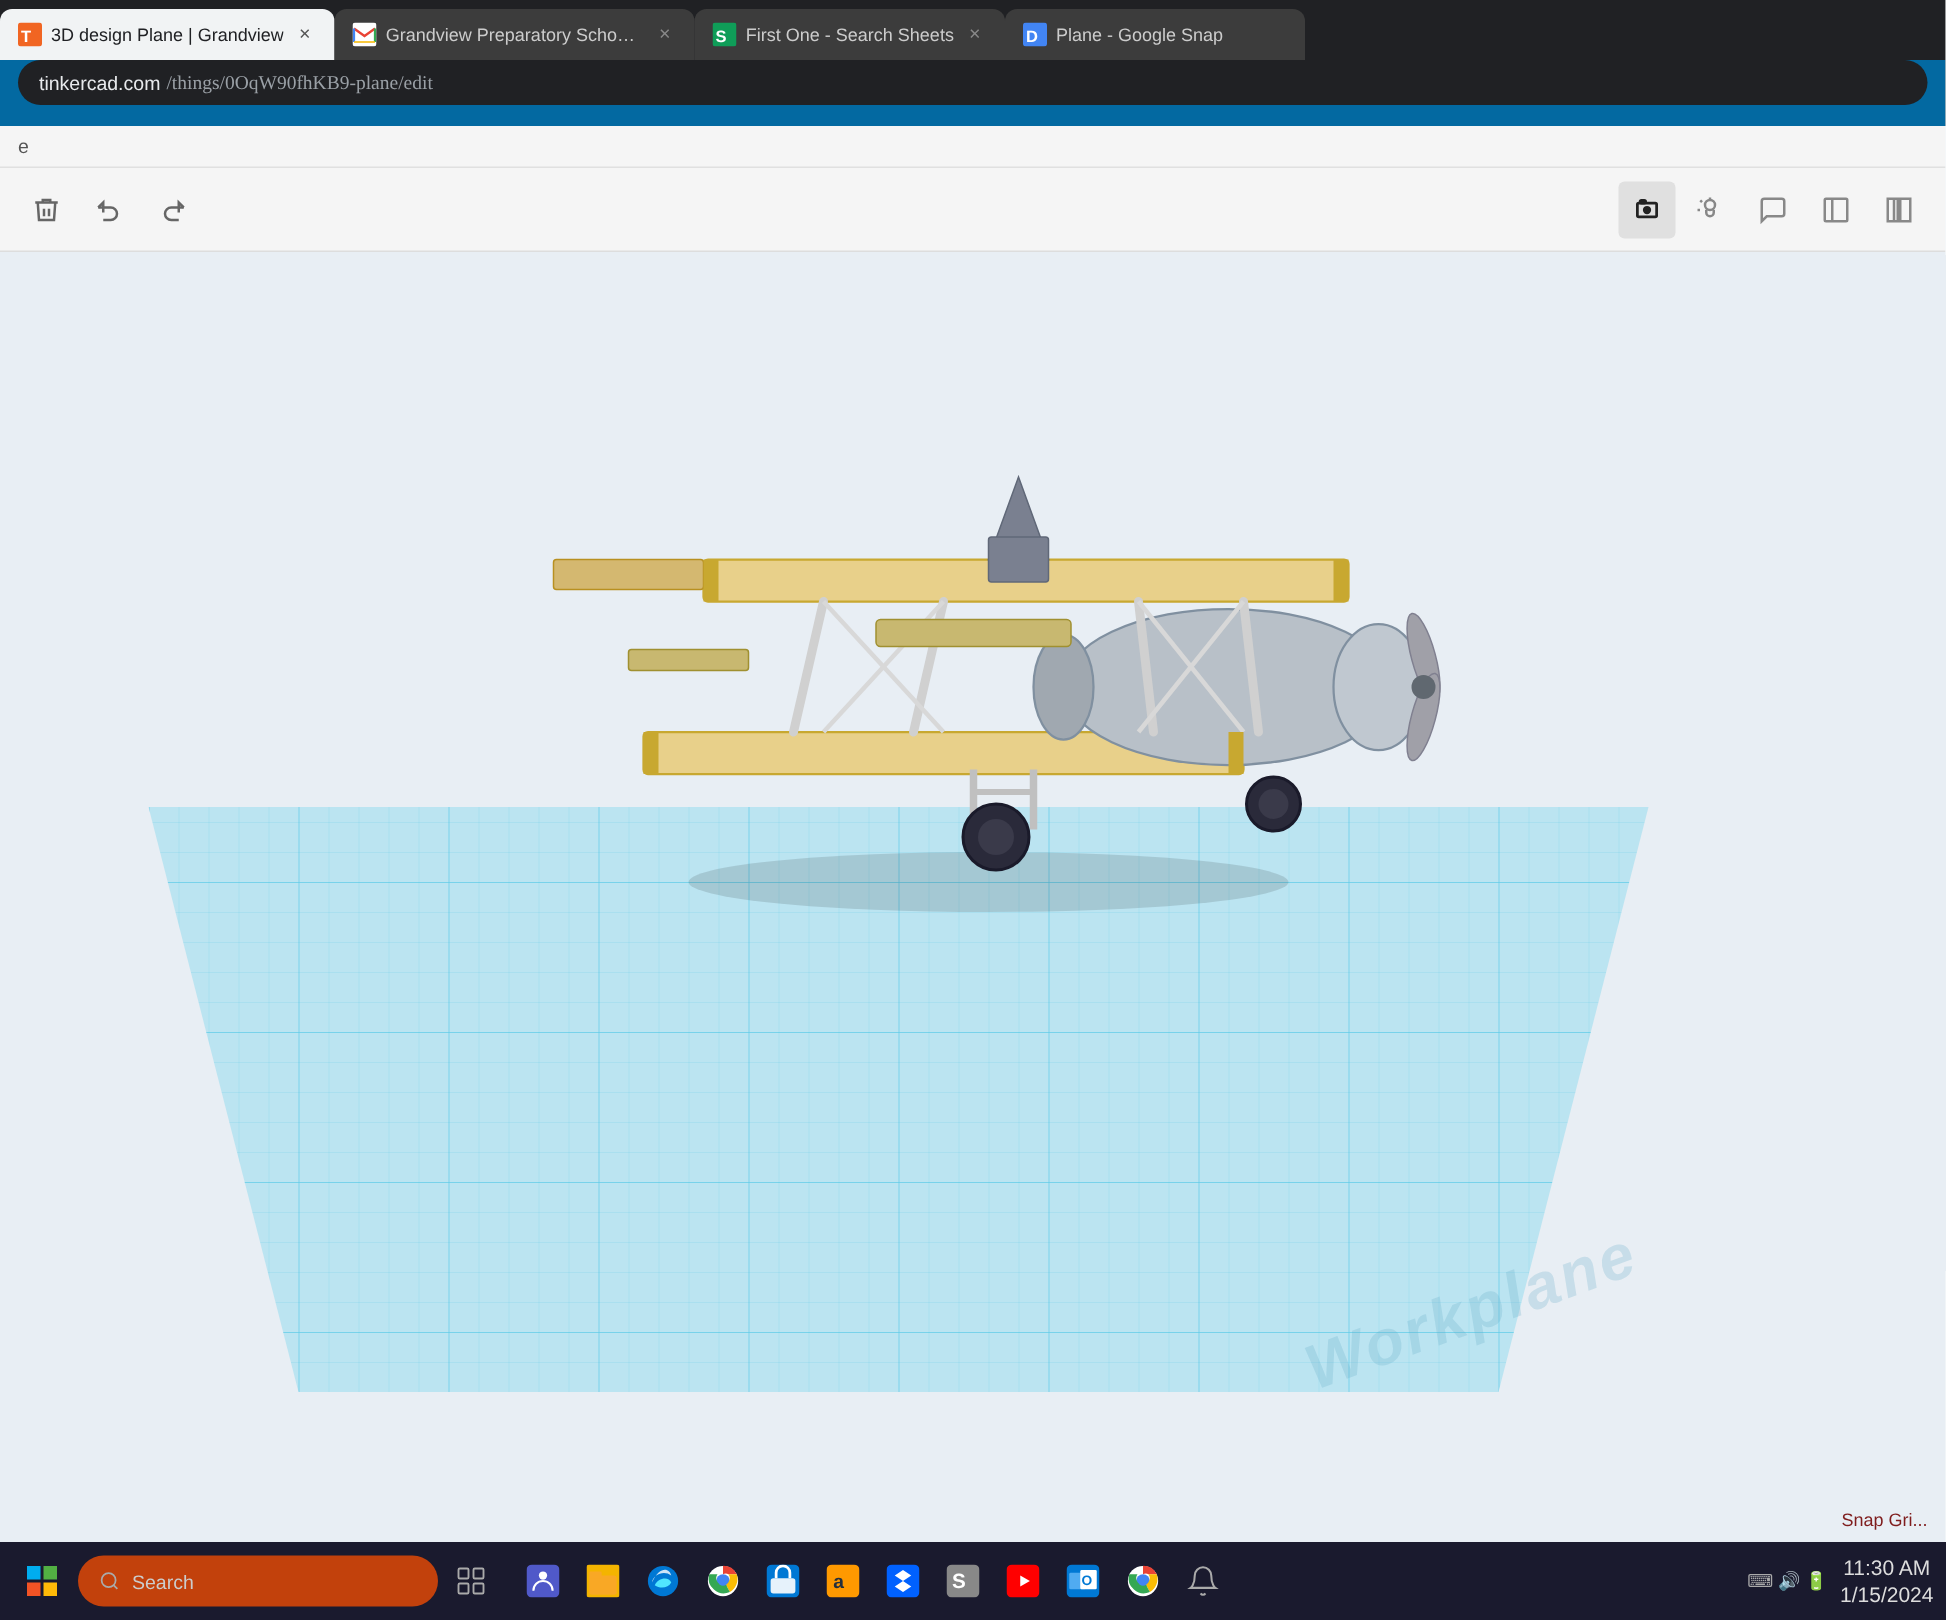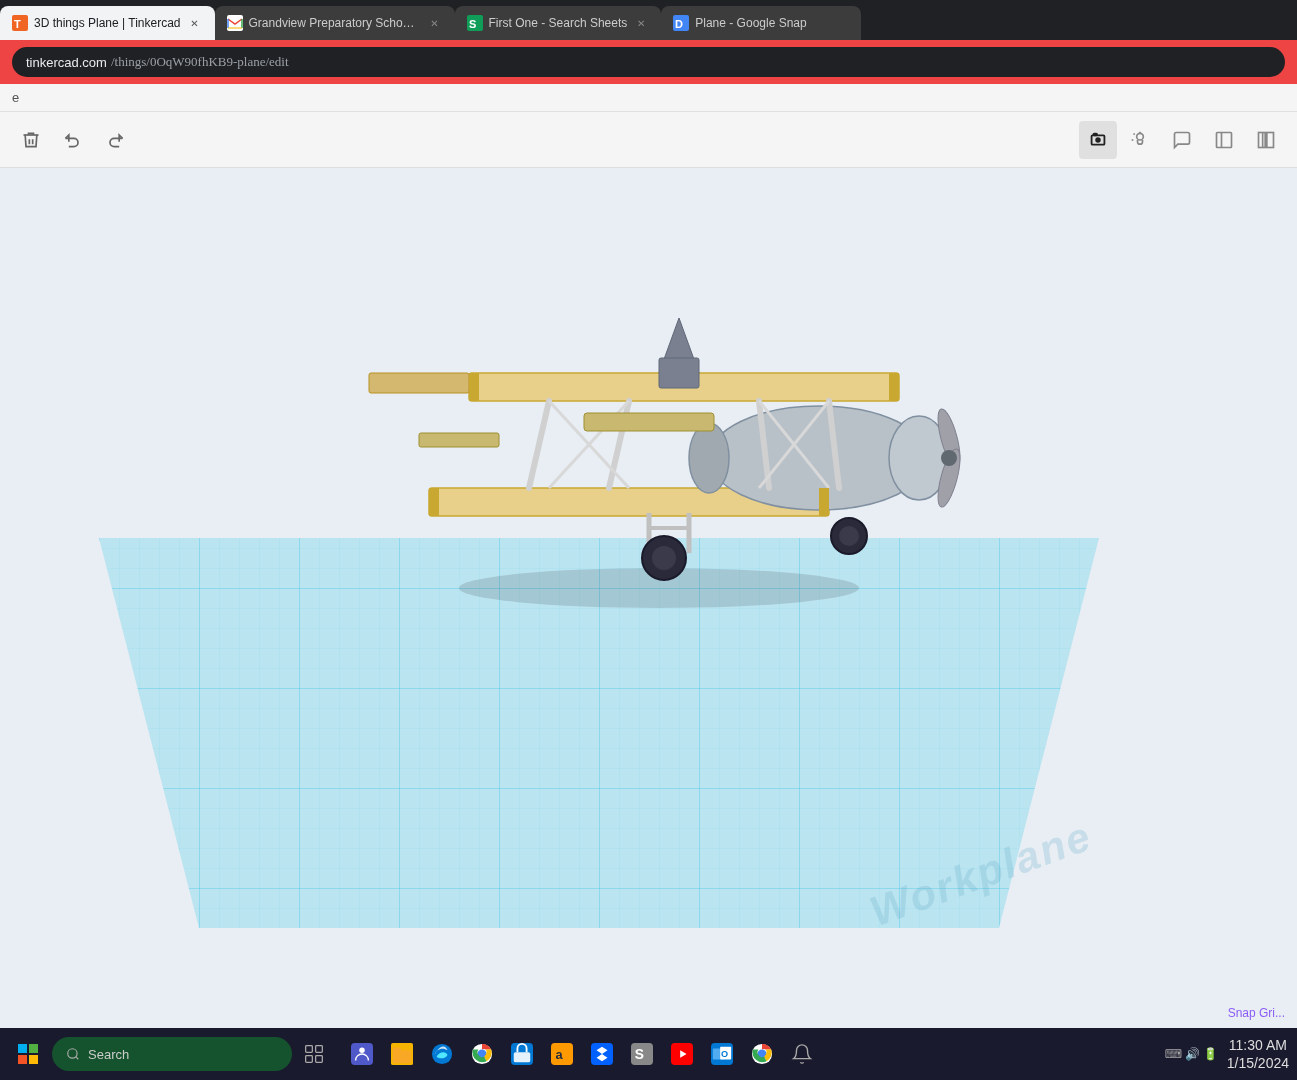--- a/index.html
+++ b/index.html
@@ -44,22 +44,21 @@
       font-size: 10px;
       flex-shrink: 0;
       cursor: pointer;
       color: #888;
     }
     .tab.active .tab-close { color: #555; }
 
     
     .address-bar {
       display: flex;
-      align-items: center;
-      background: #ef4444;
+      background: #0369a1;
       height: 44px;
       padding: 0 12px;
       gap: 8px;
     }
     .url-box {
       background: #202124;
       border-radius: 20px;
       height: 30px;
       display: flex;
       align-items: center;
@@ -122,21 +121,21 @@
       font-weight: bold;
       letter-spacing: 2px;
     }
 
     
     .snap-grid-label {
       position: absolute;
       bottom: 8px;
       right: 12px;
       font-size: 12px;
-      color: #8b5cf6;
+      color: #7f1d1d;
     }
 
     
     .biplane-container {
       position: absolute;
       top: 50px;
       left: 50%;
       transform: translateX(-50%);
       width: 760px;
       height: 400px;
@@ -155,21 +154,21 @@
       padding: 0 8px;
       gap: 4px;
       z-index: 100;
     }
     .taskbar-start {
       width: 40px; height: 40px;
       display: flex; align-items: center; justify-content: center;
       cursor: pointer;
     }
     .taskbar-search {
-      background: #14532d;
+      background: #c2410c;
       border-radius: 20px;
       height: 34px;
       display: flex;
       align-items: center;
       padding: 0 14px;
       gap: 8px;
       color: #aaa;
       font-size: 13px;
       min-width: 240px;
       cursor: pointer;
@@ -222,21 +221,21 @@
 
   <div class="tab-bar">
 
     <div class="tab active">
       <span class="tab-favicon">
         <svg viewBox="0 0 16 16" width="16" height="16">
           <rect width="16" height="16" rx="2" fill="#f16522"></rect>
           <text x="2" y="13" font-size="11" fill="white" font-weight="bold">T</text>
         </svg>
       </span>
-      <span class="tab-title">3D things Plane | Tinkercad</span>
+      <span class="tab-title">3D design Plane | Grandview</span>
       <span class="tab-close">✕</span>
     </div>
 
     <div class="tab">
       <span class="tab-favicon">
         <svg viewBox="0 0 16 16" width="16" height="16">
           <rect width="16" height="16" rx="2" fill="#fff"></rect>
           <path d="M1 4 L8 9 L15 4 L15 13 L1 13 Z" fill="#fff" stroke="#ddd" stroke-width="0.5"></path>
           <path d="M1 4 L8 9 L15 4" fill="none" stroke="#EA4335" stroke-width="1.5"></path>
           <path d="M1 4 L1 13" stroke="#4285F4" stroke-width="1.5"></path>

